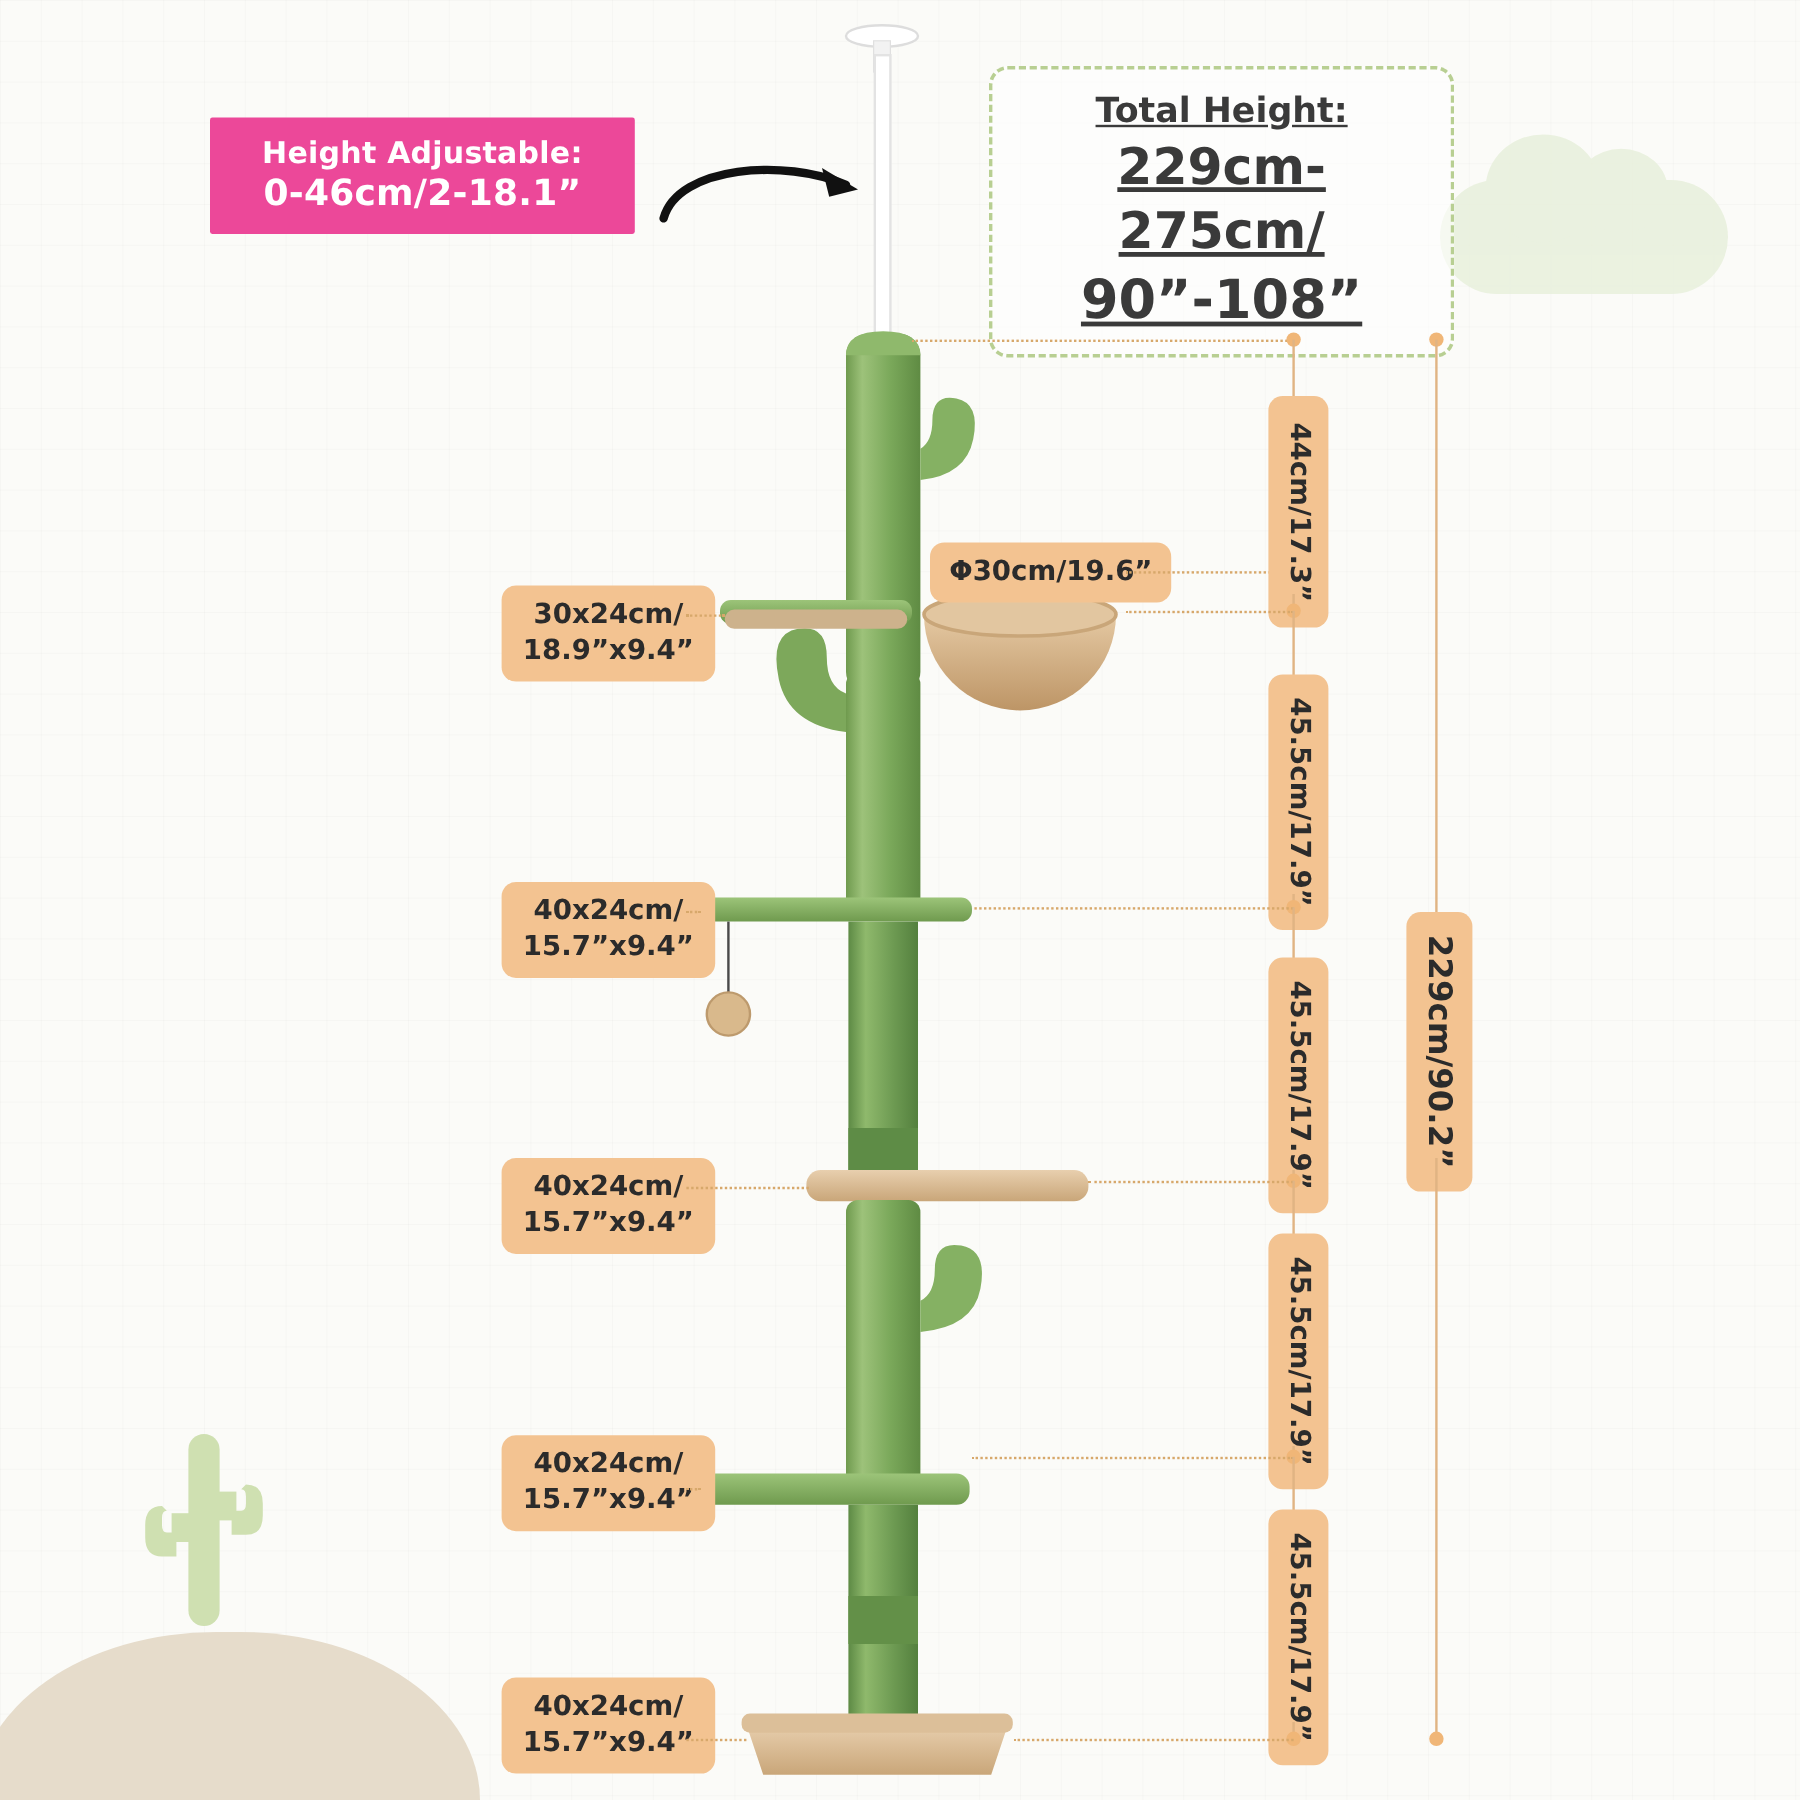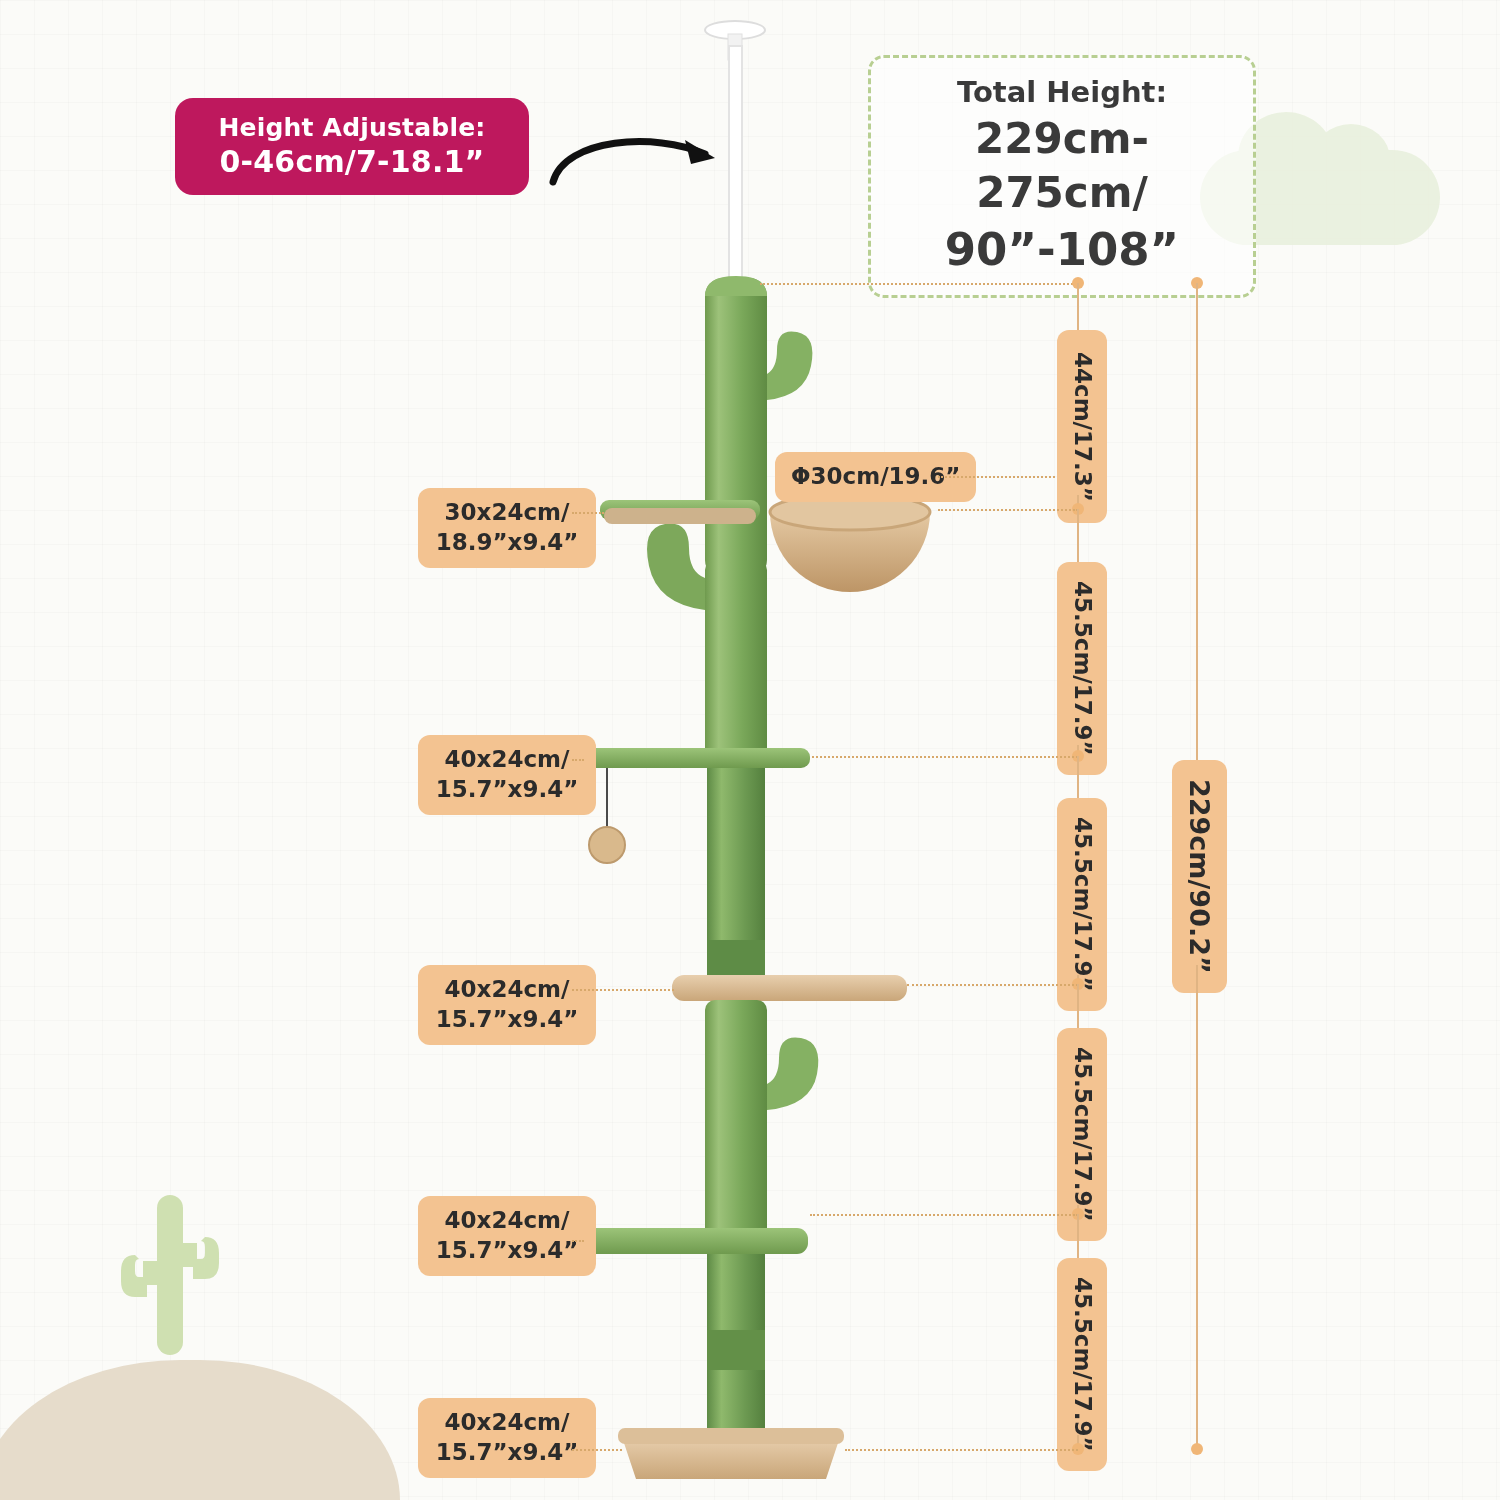--- a/index.html
+++ b/index.html
@@ -32,21 +32,21 @@
   .sand{
     position:absolute;left:-20px;bottom:-10px;width:420px;height:150px;
     background:#e6dccb;border-radius:200px 200px 0 0 / 140px 140px 0 0;
   }
   .deco-cactus{
     position:absolute;left:105px;bottom:145px;width:130px;height:180px;
   }
 
   
   .label-green{
-    position:absolute;background:#be185d;color:#fff;border-radius:18px;
+    position:absolute;background:#ec4899;color:#fff;border-radius:2px;
     padding:14px 18px;text-align:center;line-height:1.25;
     font-size:27px;font-weight:700;letter-spacing:.2px;
   }
   .label-green .l1{font-size:25px;}
   .label-green .l2{font-size:30px;}
 
   .label-dashed{
     position:absolute;border:3px dashed #b8cf92;border-radius:16px;
     padding:16px 26px;text-align:center;color:#3a3a3a;line-height:1.3;
     background:rgba(255,255,255,.55);
@@ -163,24 +163,24 @@
   <rect x="618" y="1428" width="226" height="16" rx="7" fill="#dcbf99"></rect>
 </svg>
 
 <svg style="position:absolute;left:545px;top:130px;" width="180" height="60">
   <path d="M8 52 C 20 8, 110 2, 160 24" stroke="#111" stroke-width="7" fill="none" stroke-linecap="round"></path>
   <path d="M170 28 L 140 10 L 146 34 Z" fill="#111"></path>
 </svg>
 
 <div class="label-green" style="left:175px;top:98px;width:318px;">
   <div class="l1">Height Adjustable:</div>
-  <div class="l2">0-46cm/7-18.1”</div>
+  <div class="l2">0-46cm/2-18.1”</div>
 </div>
 
-<div class="label-dashed" style="left:868px;top:55px;width:330px;">
+<div class="label-dashed" style="left:824px;top:55px;width:330px;text-decoration:underline;">
   <div class="t1">Total Height:</div>
   <div class="t2">229cm-275cm/</div>
   <div class="t3">90”-108”</div>
 </div>
 
 <div class="tag-orange" style="left:418px;top:488px;width:150px;">30x24cm/
 18.9”x9.4”</div>
 <div class="dotline" style="left:572px;top:512px;width:32px;"></div>
 
 <div class="tag-orange" style="left:418px;top:735px;width:150px;">40x24cm/

